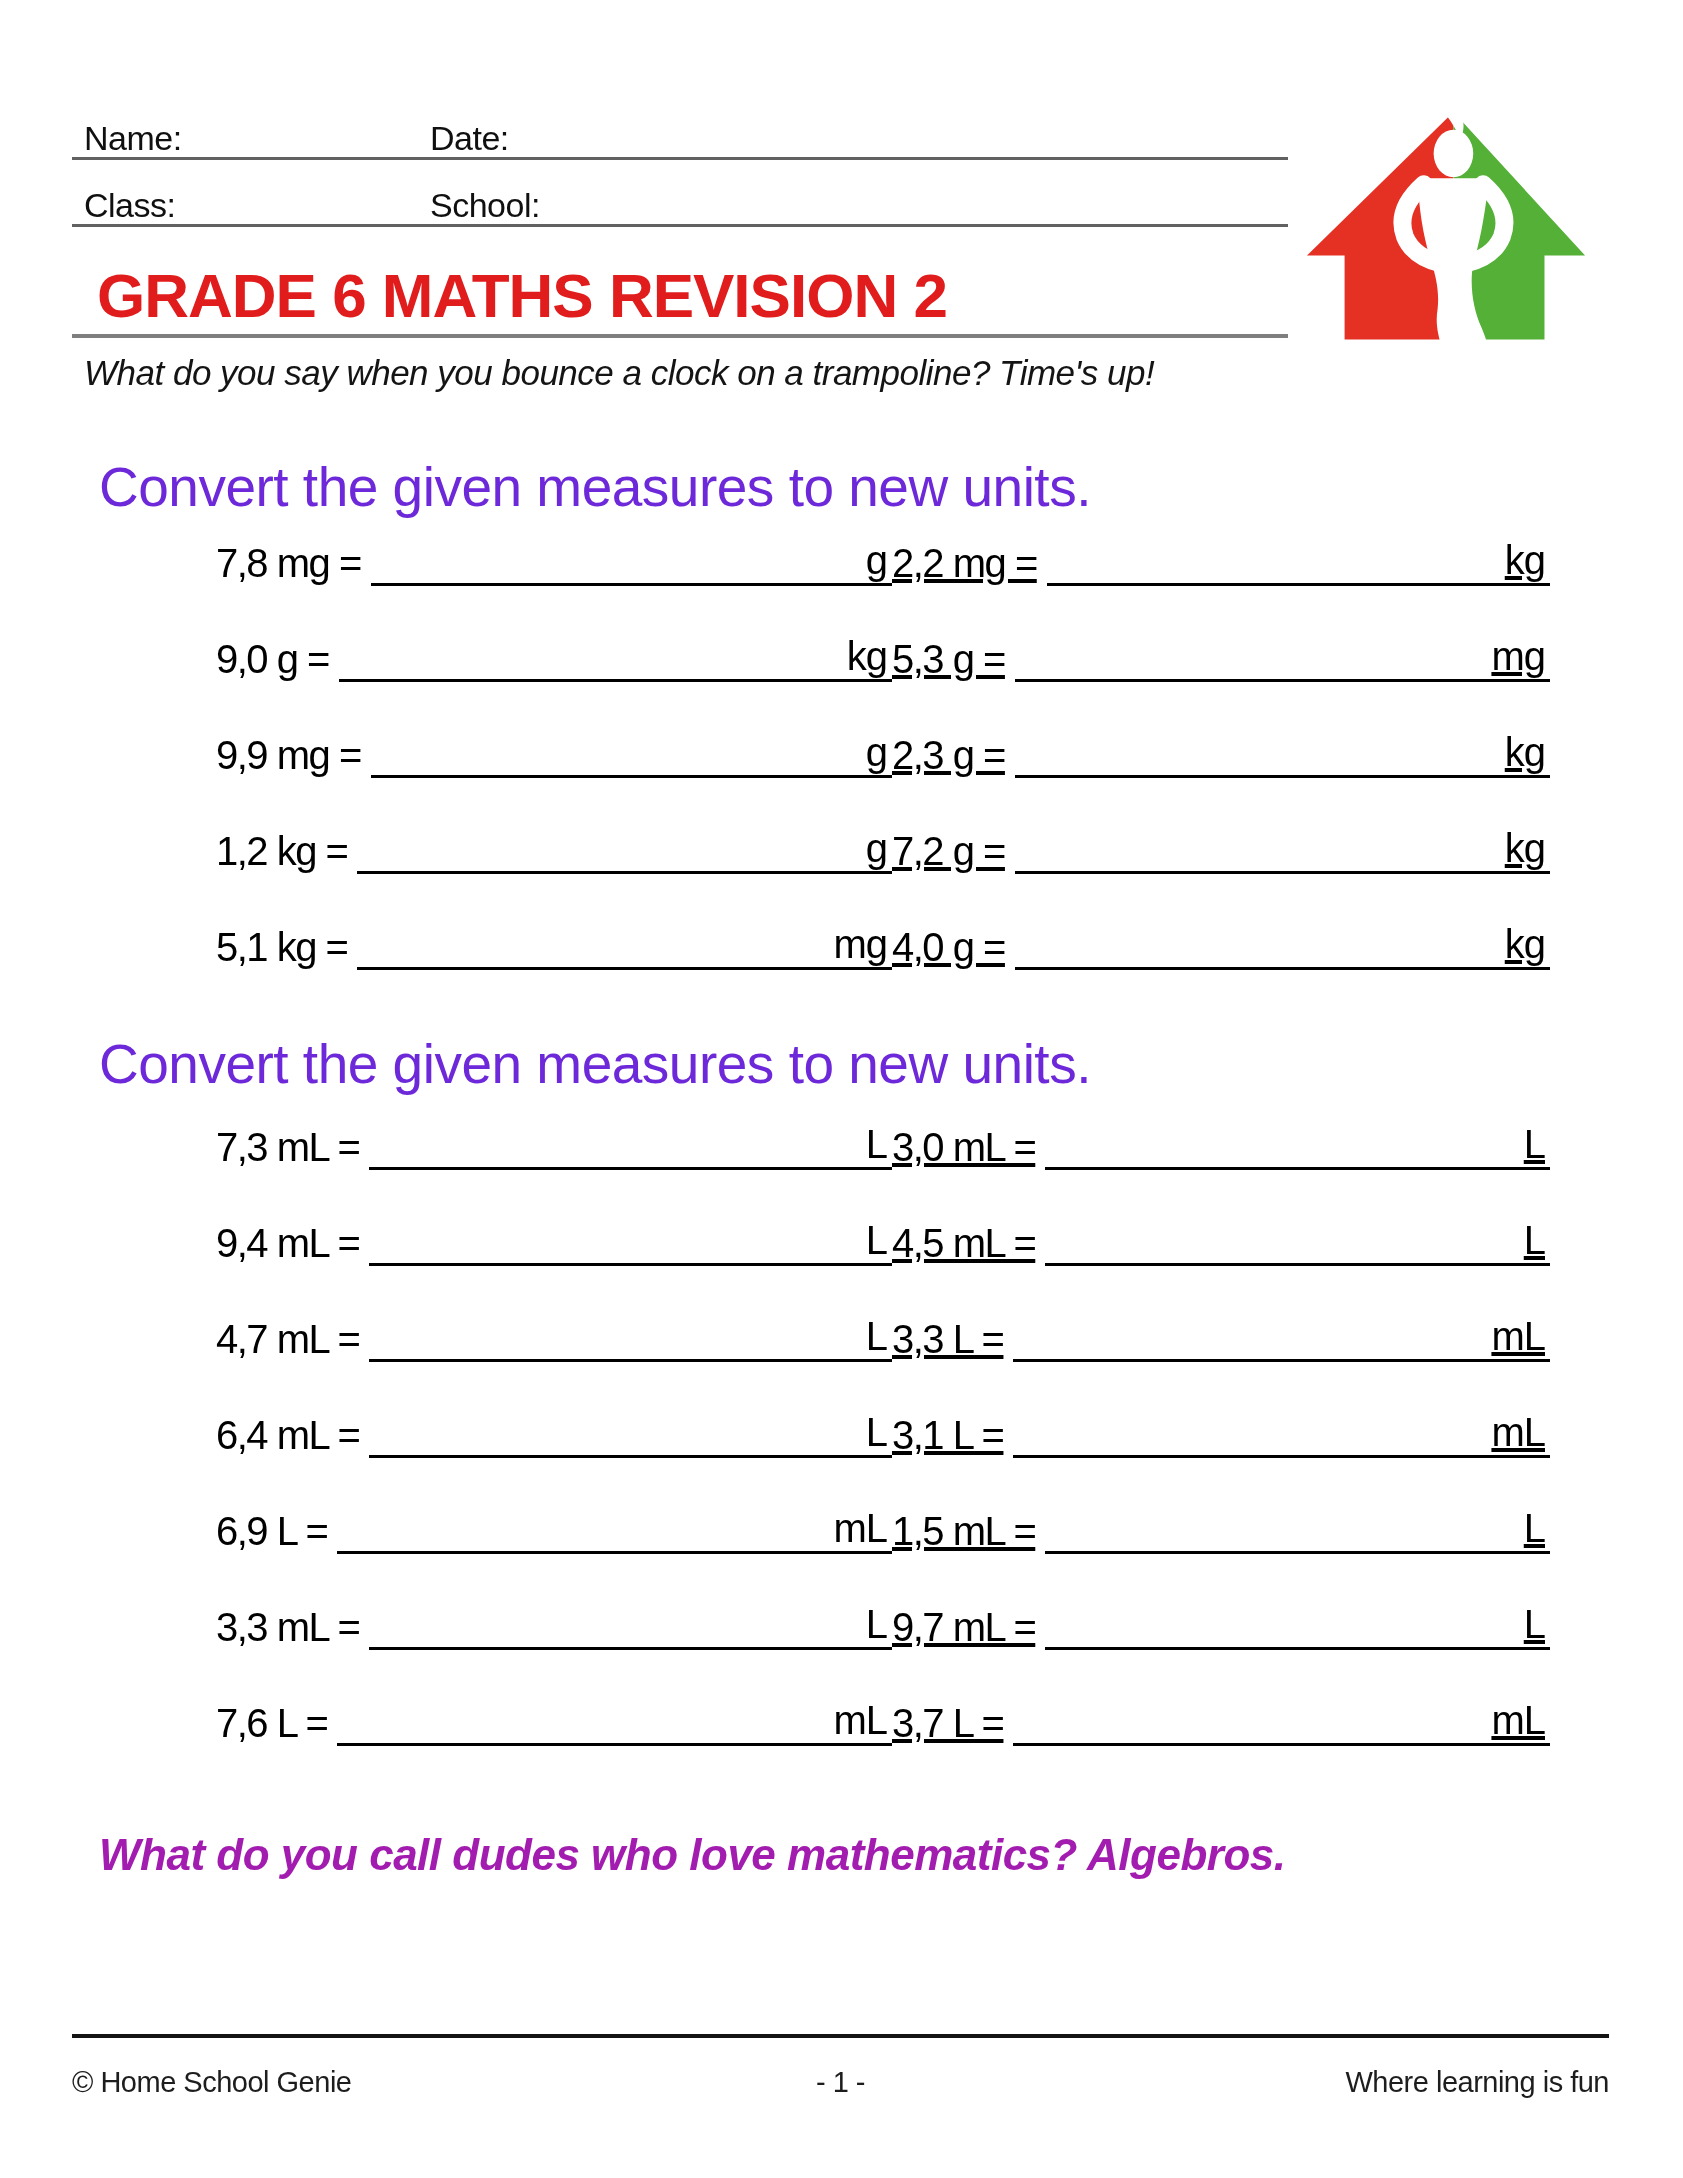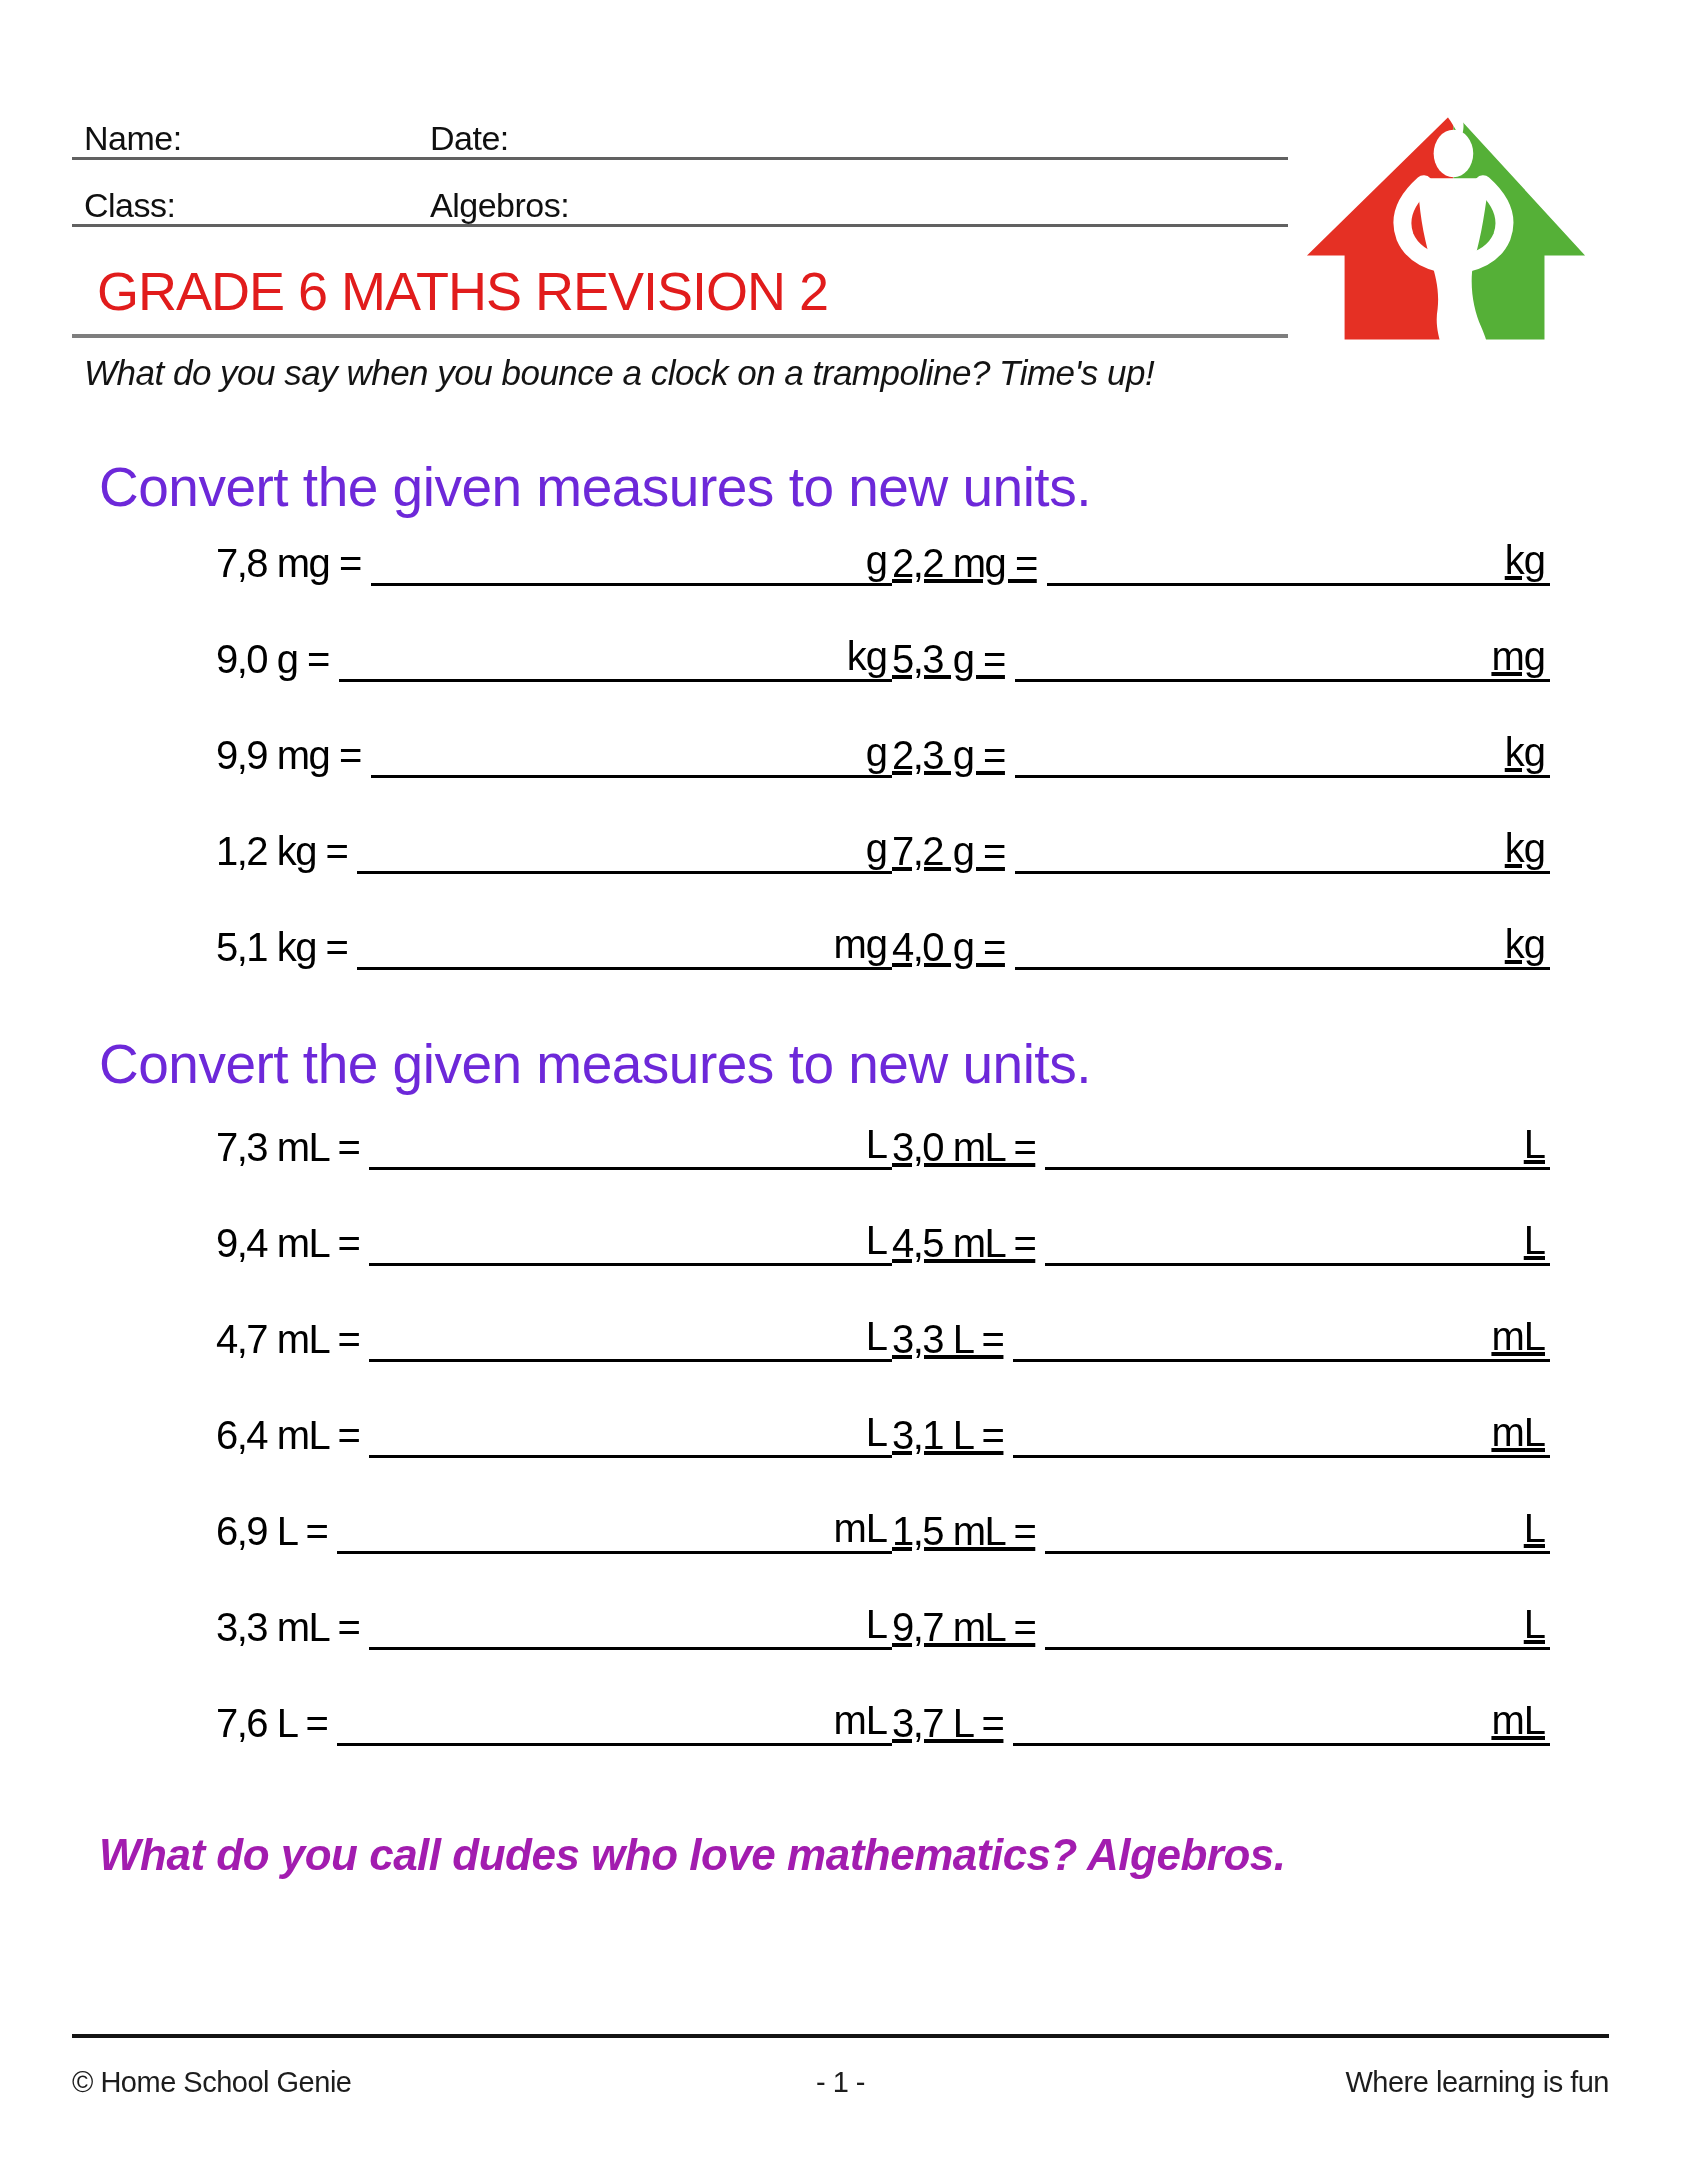--- a/index.html
+++ b/index.html
@@ -24,22 +24,22 @@
   }
   .hlabel.pos1{left:12px;}
   .hlabel.pos2{left:358px;}
 
   
   .logo{position:absolute;left:1305px;top:105px;width:285px;height:293px;}
 
   
   .title{
     position:absolute;left:97px;top:263px;
-    font-size:54px;line-height:1.05;color:#e11c1c;
-    letter-spacing:-1px;white-space:nowrap;
+    font-size:62px;line-height:1.05;color:#e11c1c;
+    letter-spacing:-1px;white-space:nowrap;font-weight:bold;
   }
   .title-rule{
     position:absolute;left:72px;top:334px;width:1216px;height:0;
     border-top:4px solid #7e7e7e;
   }
   .subtitle{
     position:absolute;left:84px;top:353px;
     font-size:35px;font-style:italic;color:#141414;
     letter-spacing:-0.5px;white-space:nowrap;
   }
@@ -95,21 +95,21 @@
 </head>
 <body>
 
 <div class="hrow" style="top:109px">
   <span class="hlabel pos1">Name:</span>
   <span class="hlabel pos2">Date:</span>
 </div>
 
 <div class="hrow" style="top:176px">
   <span class="hlabel pos1">Class:</span>
-  <span class="hlabel pos2">Algebros:</span>
+  <span class="hlabel pos2">School:</span>
 </div>
 
 <div class="logo">
   <svg width="285" height="293" viewBox="0 0 288 296" xmlns="http://www.w3.org/2000/svg">
     <path fill="#e53024" d="M150,7 L2,152 L40,152 L40,237 L150,237 Z"></path>
     <path fill="#55b037" d="M150,7 L283,152 L242,152 L242,237 L150,237 Z"></path>
 
     <path fill="#ffffff" d="M150,0 C159,8 164,20 157,35 C153,24 146,15 141,7 Z"></path>
     <ellipse fill="#ffffff" cx="150" cy="49" rx="20" ry="24"></ellipse>
     <path fill="#ffffff" d="M114,74 L186,74 C182,110 177,138 170,160 C166,182 170,206 178,224

